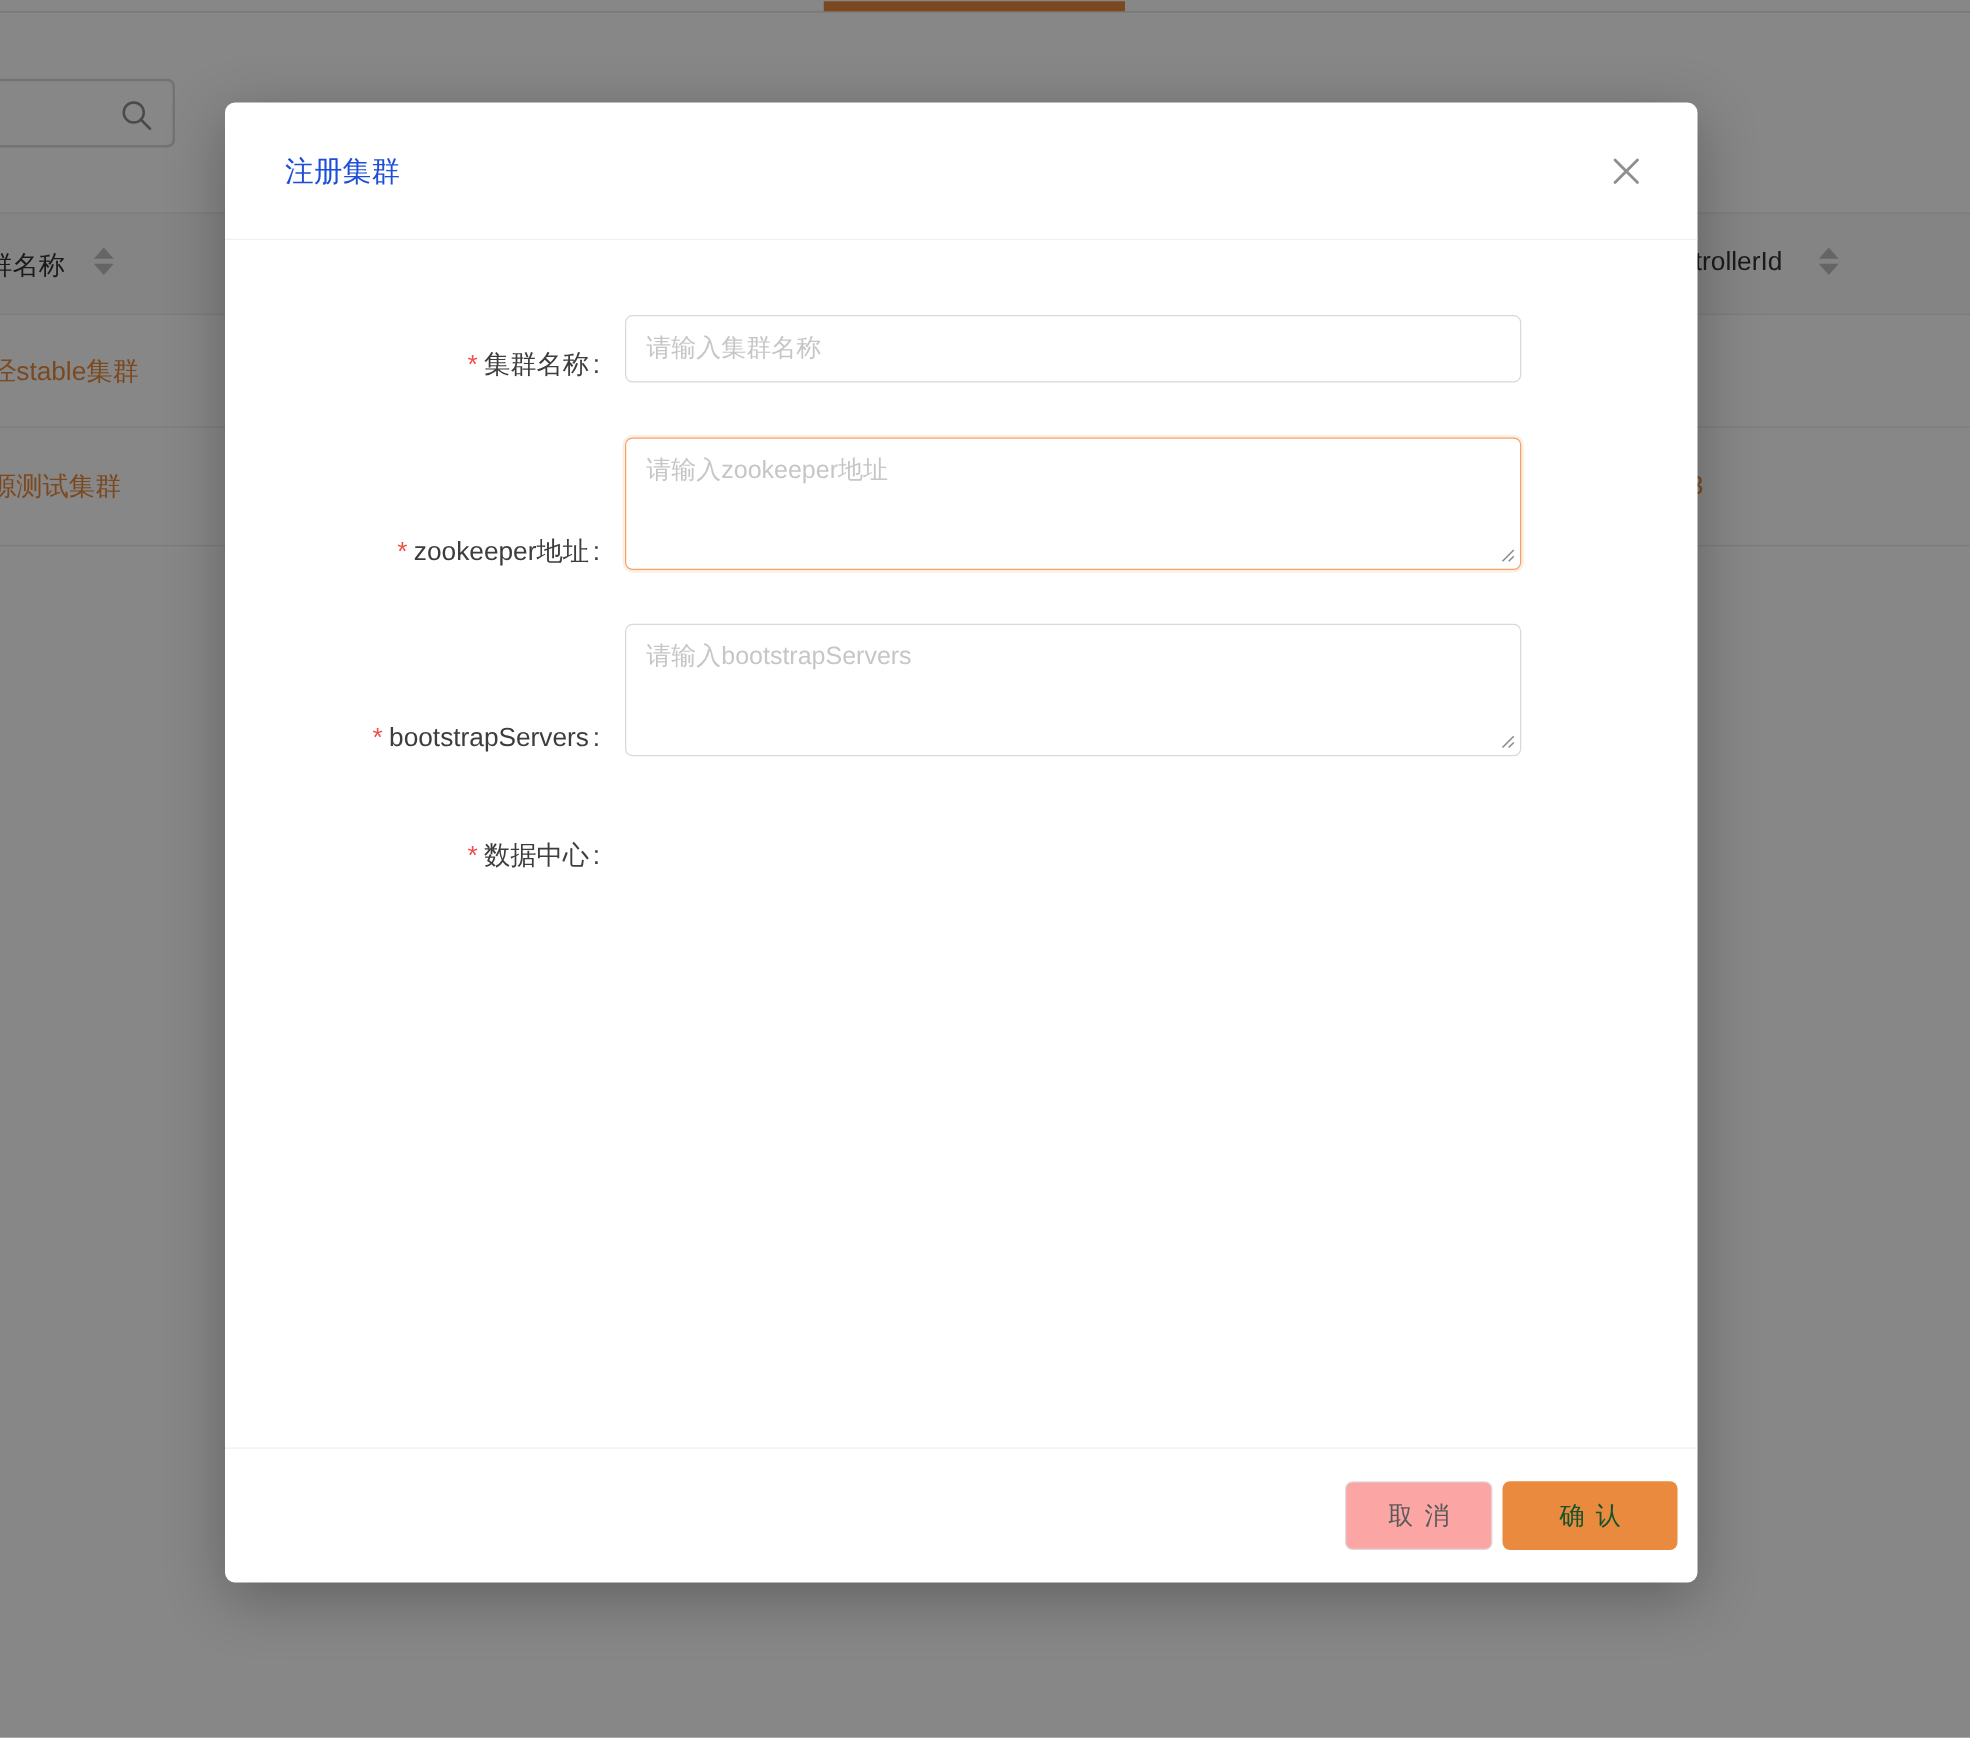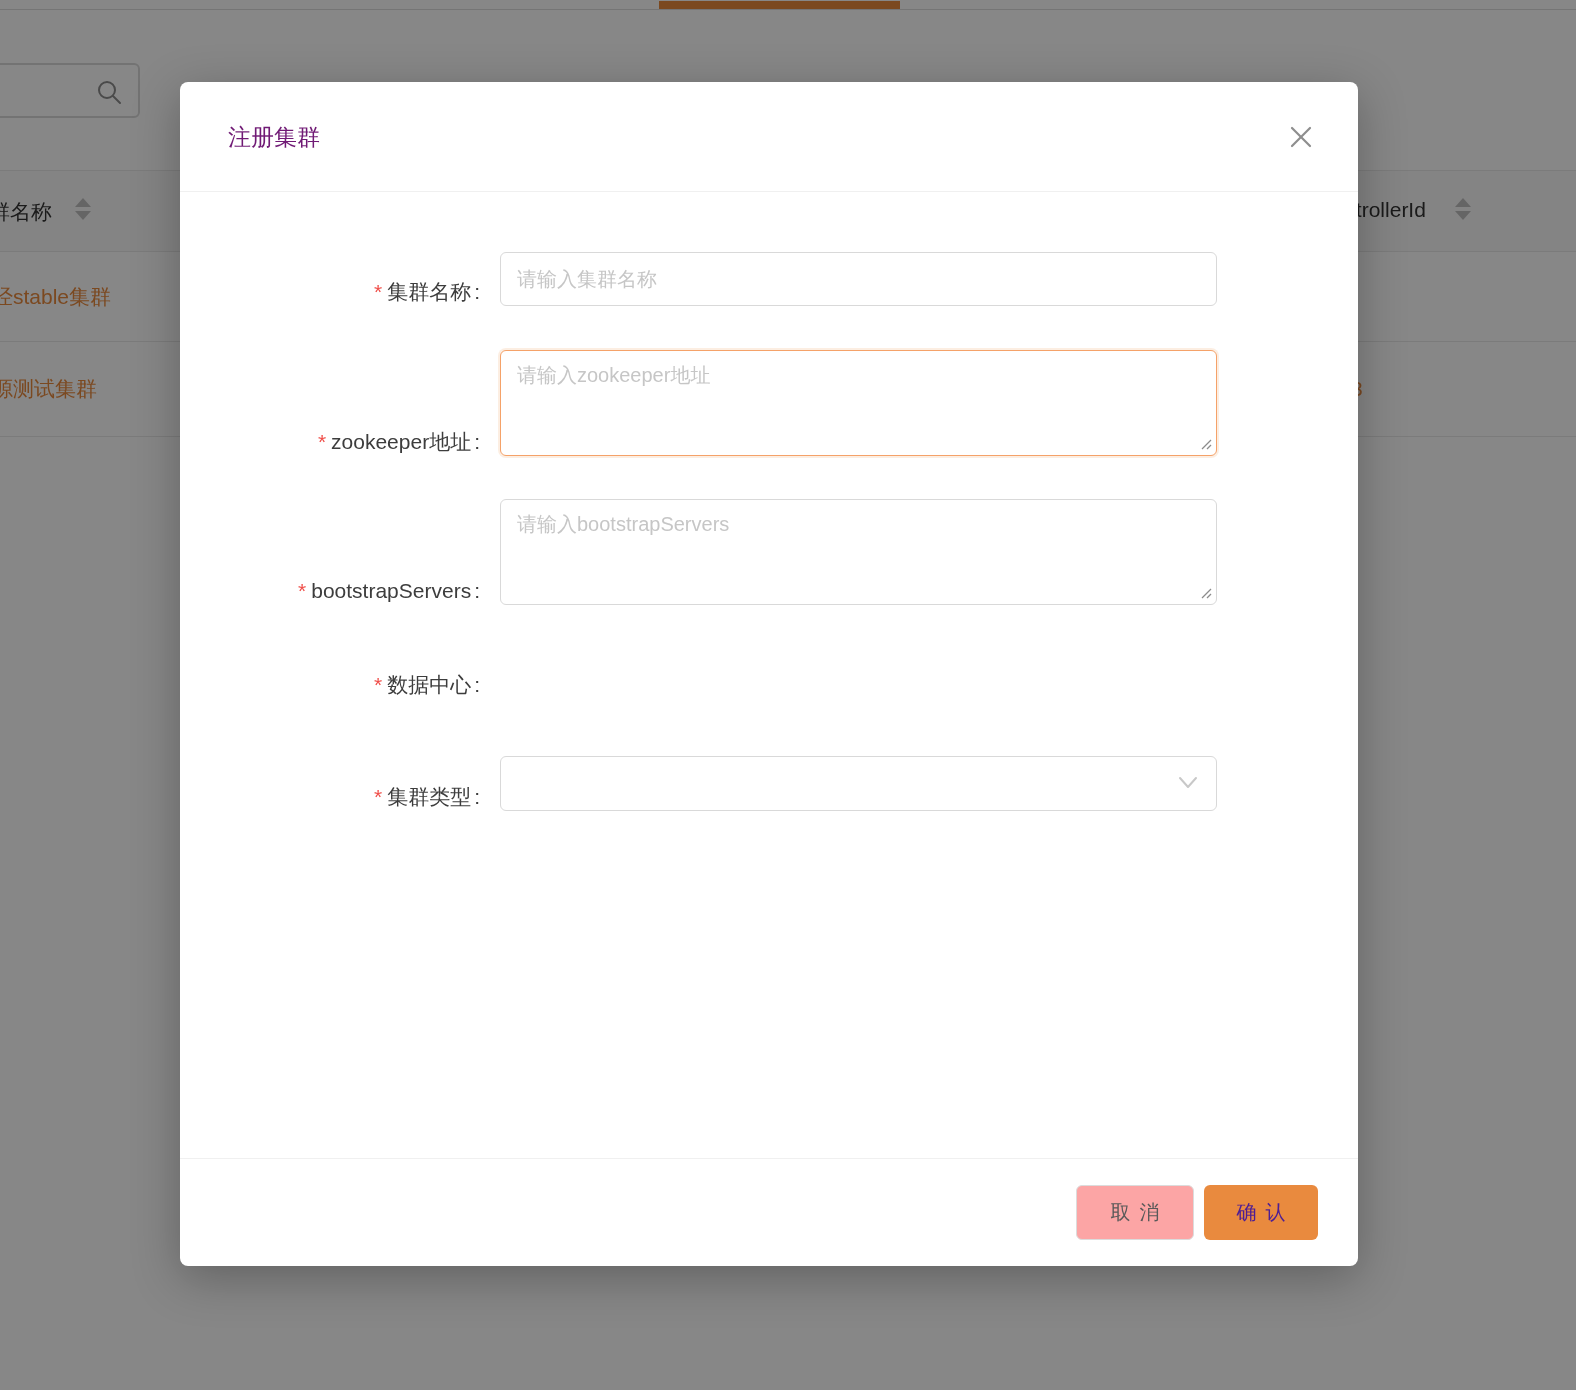--- a/index.html
+++ b/index.html
@@ -27,21 +27,21 @@
   .trow-1 { top:252px; height:90px; }
   .trow-2 { top:342px; height:95px; }
   .cluster-link { position:absolute; left:-8px; top:50%; transform:translateY(-50%); color:#E98A3E; text-decoration:none; cursor:pointer; }
   .cid-value { position:absolute; left:1351px; top:50%; transform:translateY(-50%); color:#E98A3E; }
   
   .overlay { position:absolute; inset:0; z-index:2; background:rgba(0,0,0,0.47); }
   
   .modal { position:absolute; z-index:3; left:180px; top:82px; width:1178px; height:1184px;
     background:#fff; border-radius:8px; box-shadow:0 12px 48px rgba(0,0,0,0.28); }
   .modal-header { position:relative; height:110px; border-bottom:1px solid #F0F0F0; }
-  .modal-title { position:absolute; left:48px; top:50%; transform:translateY(-50%); font-size:23px; color:#701a75; font-weight:500; }
+  .modal-title { position:absolute; left:48px; top:50%; transform:translateY(-50%); font-size:23px; color:#1d4ed8; font-weight:500; }
   .modal-close { position:absolute; right:42px; top:41px; width:30px; height:30px; background:none; border:none; cursor:pointer; }
   .modal-body { padding-top:60px; }
   .form-row { display:flex; align-items:flex-end; }
   .mb-a{margin-bottom:44px} .mb-b{margin-bottom:43px} .mb-c{margin-bottom:53px} .mb-d{margin-bottom:57px} .mb-e{margin-bottom:45px}
   .form-label { width:300px; text-align:right; font-size:21px; color:#3D3D3D; line-height:28px; }
   .pt-single { padding-top:13px; }
   .pt-area { padding-top:24px; }
   .req { color:#F04F4A; margin-right:5px; }
   .colon { margin-left:3px; }
   .form-control { margin-left:20px; width:717px; position:relative; }
@@ -53,21 +53,21 @@
   .h-90 { height:106px; } .h-231 { height:231px; }
   .focused { border-color:#F5A269; box-shadow:0 0 0 2px rgba(233,138,62,0.15); }
   .ctl-disabled { background:#F5F5F5; color:#B4B4B4; }
   .ctl-select { width:100%; height:55px; border:1.5px solid #D9D9D9; border-radius:6px; background:#fff; cursor:pointer; position:relative; }
   .chevron { position:absolute; right:18px; top:19px; }
   .resize-grip { position:absolute; right:5px; bottom:6px; cursor:nwse-resize; line-height:0; }
   .modal-footer { position:absolute; left:0; right:0; bottom:0; height:108px; border-top:1px solid #F0F0F0; }
   .btn { position:absolute; top:26px; height:55px; border-radius:6px; font-size:20px; cursor:pointer;
     letter-spacing:9px; padding-left:9px; font-family:inherit; }
   .btn-cancel { right:164px; width:118px; background:#fca5a5; border:1.5px solid #DCDCDC; color:#595959; }
-  .btn-confirm { right:40px; width:114px; background:#E98A3E; border:none; color:#4c1d95; }
+  .btn-confirm { right:16px; width:140px; background:#E98A3E; border:none; color:#14532d; }
 </style>
 </head>
 <body>
 
 <div class="stage">
 
   <div class="page">
     <div class="topnav">
       <div class="tab-indicator"></div>
     </div>
@@ -159,34 +159,20 @@
           </span>
         </div>
       </div>
 
       <div class="form-row mb-d">
         <div class="form-label pt-single">
           <span class="req">*</span><span>数据中心</span><span class="colon">:</span>
         </div>
       </div>
 
-      <div class="form-row mb-e">
-        <div class="form-label pt-single">
-          <span class="req">*</span><span>集群类型</span><span class="colon">:</span>
-        </div>
-        <div class="form-control">
-          <div class="ctl-select">
-            <span class="chevron">
-              <svg width="20" height="14" viewBox="0 0 20 14">
-                <polyline points="2,2 10,11 18,2" fill="none" stroke="#C8C8C8" stroke-width="2" stroke-linecap="round" stroke-linejoin="round"></polyline>
-              </svg>
-            </span>
-          </div>
-        </div>
-      </div>
 
 
     </div>
 
     <div class="modal-footer">
       <button class="btn btn-cancel">取消</button>
       <button class="btn btn-confirm">确认</button>
     </div>
   </div>
 

